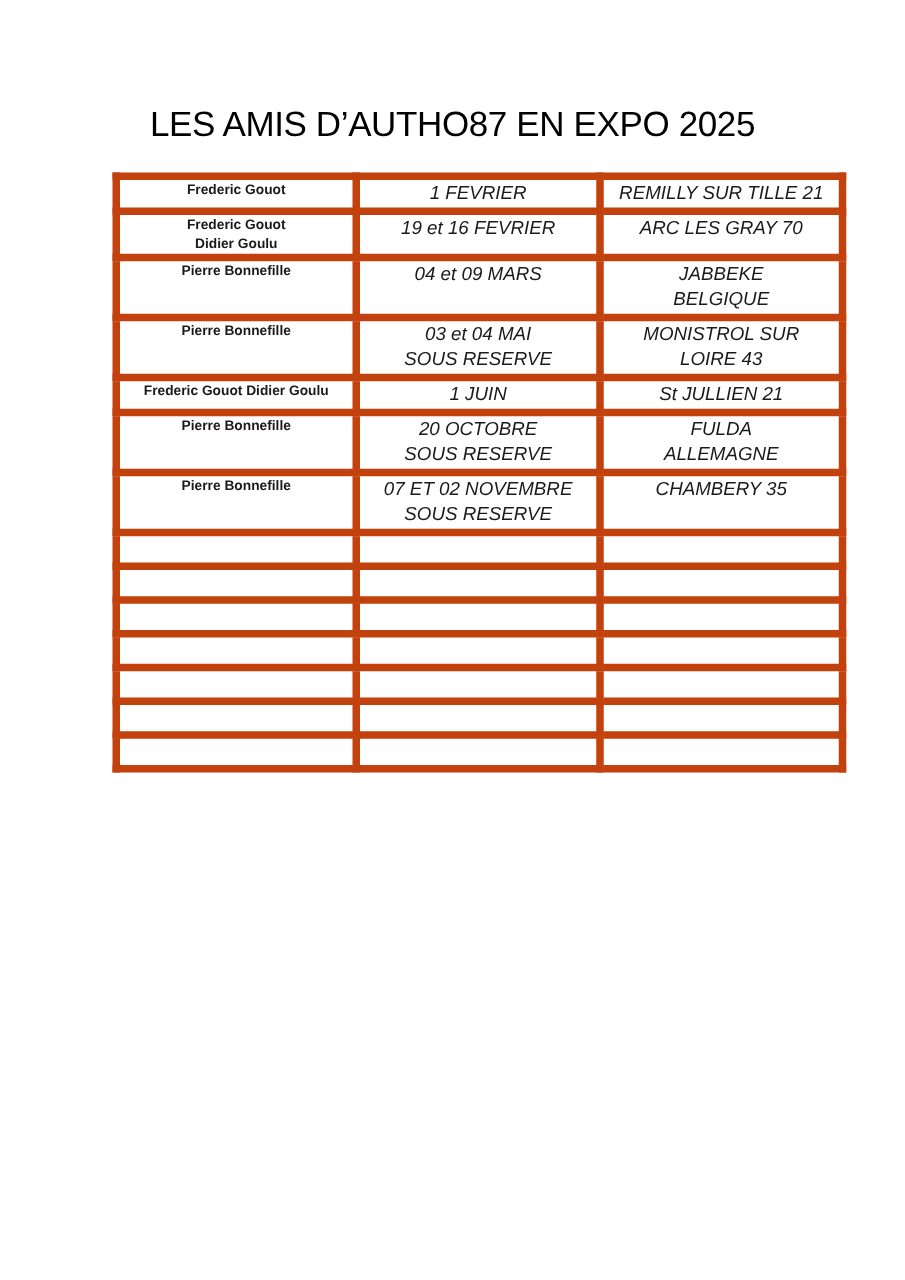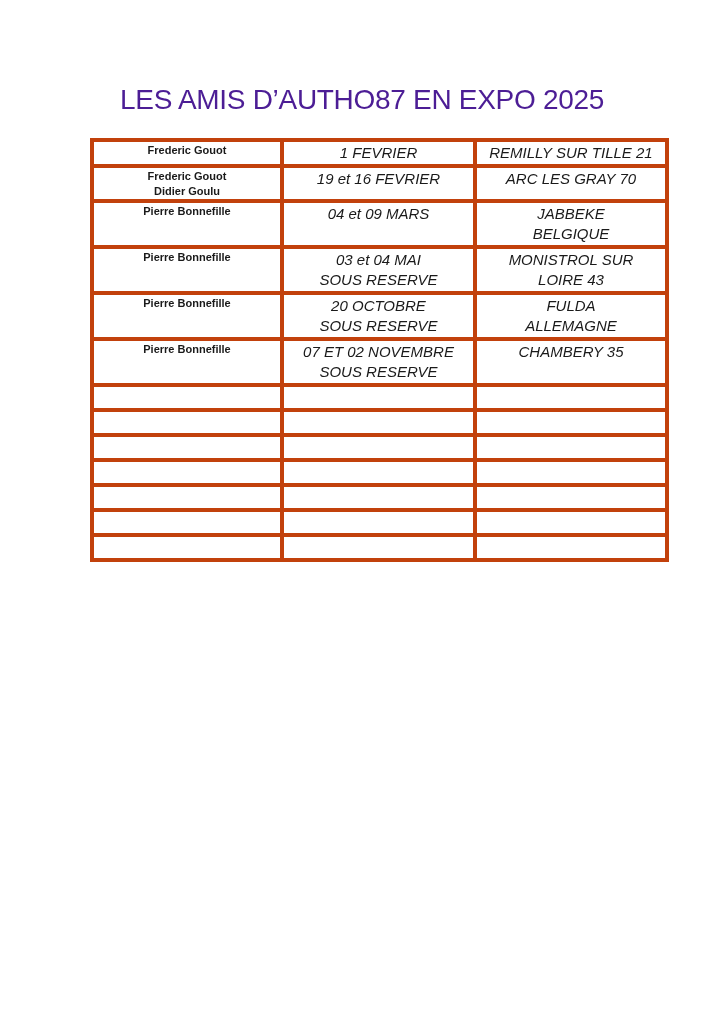--- a/index.html
+++ b/index.html
@@ -28,21 +28,21 @@
   }
   table.expo-table {
     position: absolute;
     left: 90px;
     top: 138px;
     width: 545px;
     border-collapse: collapse;
     table-layout: fixed;
   }
   table.expo-table td {
-    border: 4px solid #c2410c;
+    border: 6px solid #c2410c;
     vertical-align: top;
     text-align: center;
     padding: 1px 3px;
     overflow: hidden;
   }
   td.col-who   { width: 180px; }
   td.col-date  { width: 183px; }
   td.col-loc   { width: 182px; }
   .who-line {
     font-size: 11px;
@@ -58,21 +58,21 @@
     white-space: nowrap;
     font-style: italic;
   }
   tr.empty-row td {
     height: 19px;
   }
 </style>
 </head>
 <body>
 
-<div class="doc-title" style="color: #4c1d95;">LES AMIS D’AUTHO87 EN EXPO 2025</div>
+<div class="doc-title" style="color: #000000;">LES AMIS D’AUTHO87 EN EXPO 2025</div>
 
 <table class="expo-table">
   <tbody>
       <tr>
         <td class="col-who">
           <div class="who-line">Frederic Gouot</div>
         </td>
         <td class="col-date">
           <div class="big-line">1 FEVRIER</div>
         </td>
@@ -108,20 +108,31 @@
         <td class="col-who">
           <div class="who-line">Pierre Bonnefille</div>
         </td>
         <td class="col-date">
           <div class="big-line">03 et 04 MAI</div>
           <div class="big-line">SOUS RESERVE</div>
         </td>
         <td class="col-loc">
           <div class="big-line">MONISTROL SUR</div>
           <div class="big-line">LOIRE 43</div>
+        </td>
+      </tr>
+      <tr>
+        <td class="col-who">
+          <div class="who-line">Frederic Gouot Didier Goulu</div>
+        </td>
+        <td class="col-date">
+          <div class="big-line">1 JUIN</div>
+        </td>
+        <td class="col-loc">
+          <div class="big-line">St JULLIEN 21</div>
         </td>
       </tr>
       <tr>
         <td class="col-who">
           <div class="who-line">Pierre Bonnefille</div>
         </td>
         <td class="col-date">
           <div class="big-line">20 OCTOBRE</div>
           <div class="big-line">SOUS RESERVE</div>
         </td>

